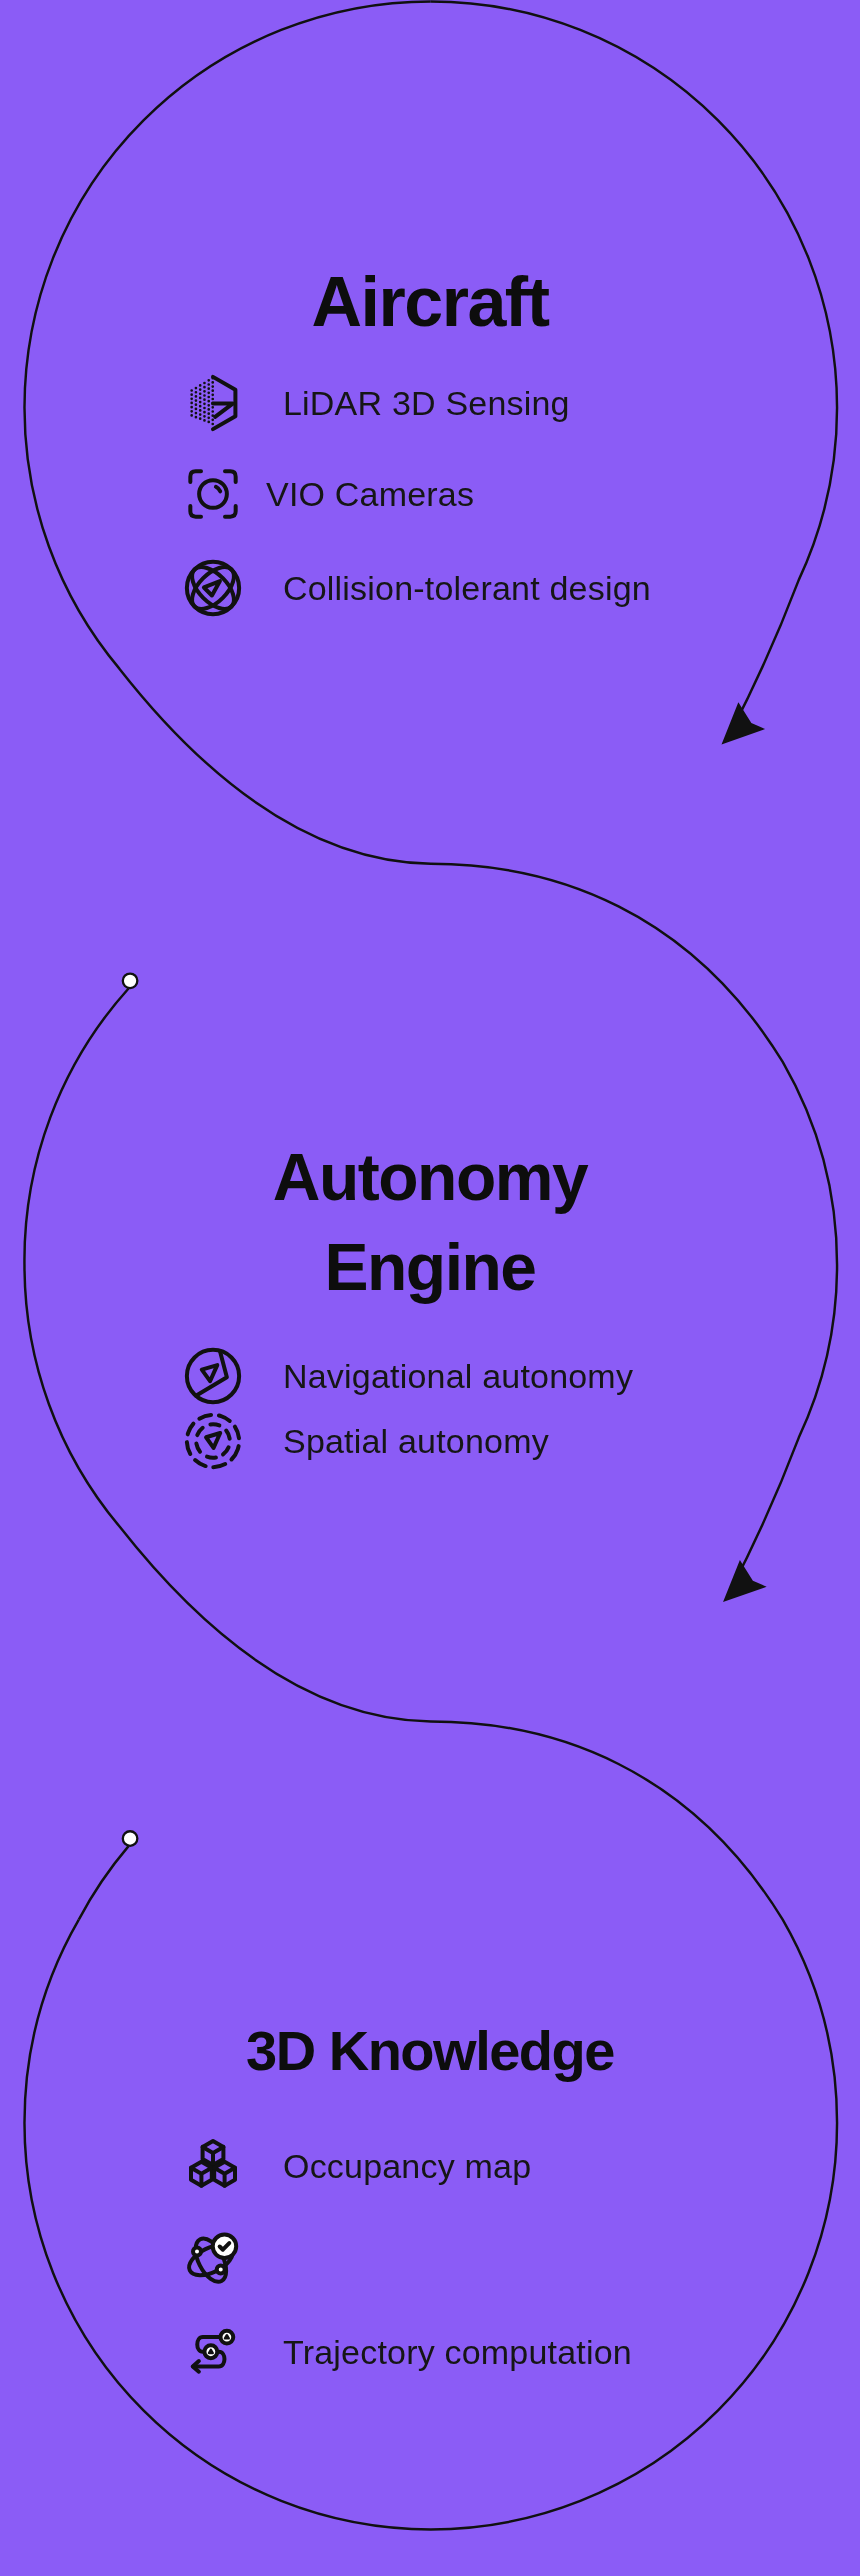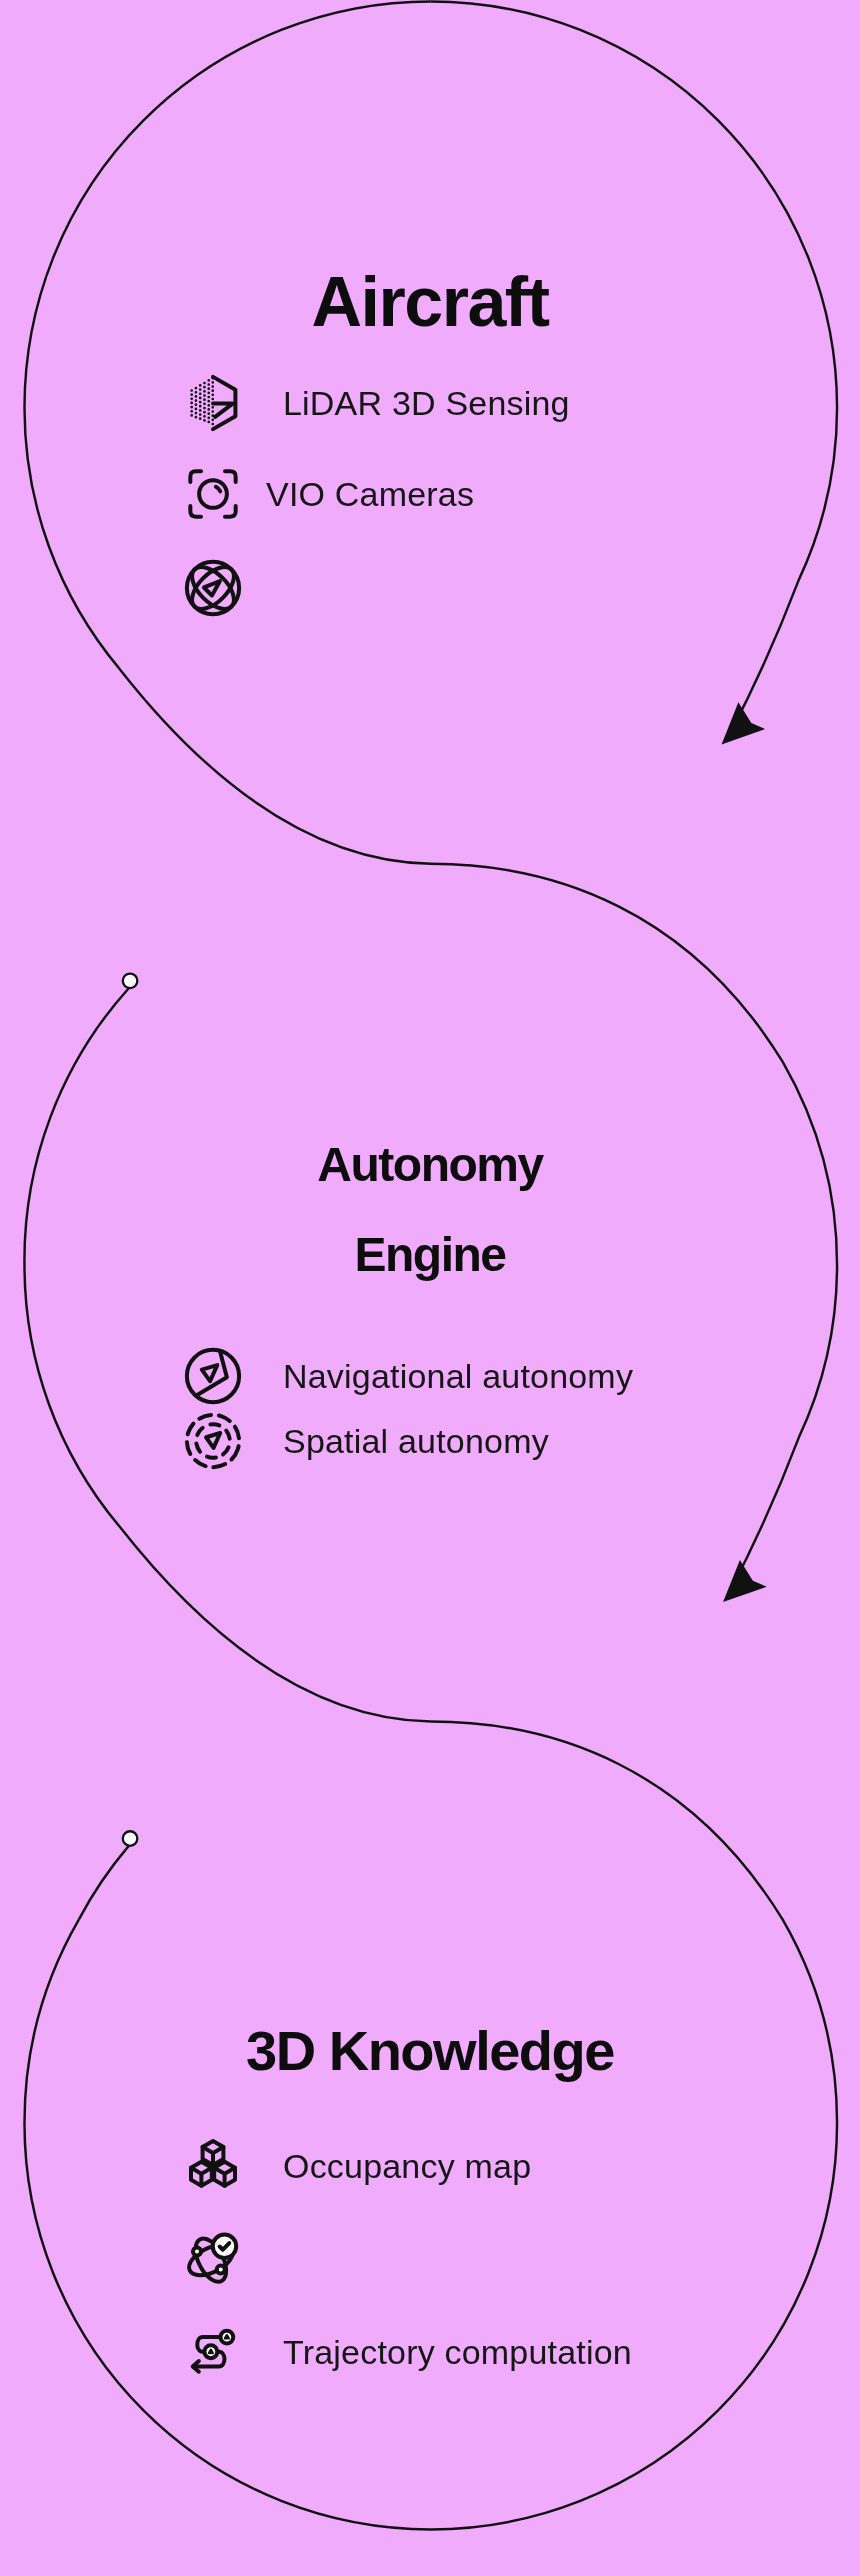--- a/index.html
+++ b/index.html
@@ -1,26 +1,26 @@
 <!DOCTYPE html>
 <html style="font-size:12.2px"><head>
 <meta charset="utf-8">
 <style>
   html,body{margin:0;padding:0;background:#ffffff;}
   .canvas{
-    position:relative;width:860px;height:2576px;background:#f0abfc;
+    position:relative;width:860px;height:2576px;background:#8b5cf6;
     overflow:hidden;font-family:"Liberation Sans",sans-serif;color:#111;
   }
   .coil{position:absolute;left:0;top:0;}
   .title{
     position:absolute;left:0;width:860px;text-align:center;
     font-weight:700;color:#0d0d0d;letter-spacing:-1.5px;
   }
   .title-1{top:215px;font-size:70px;line-height:80px;}
-  .title-2{top:1088px;font-size:48px;line-height:90px;}
+  .title-2{top:1088px;font-size:66px;line-height:90px;}
   .title-3{top:1973px;font-size:56px;line-height:80px;}
   .row{position:absolute;left:181px;display:flex;align-items:center;gap:38px;height:64px;}
   .row .icon{width:64px;height:64px;flex:0 0 64px;display:block;}
   .row .icon svg{width:64px;height:64px;display:block;}
   .row .label{font-size:34px;line-height:64px;letter-spacing:0.2px;white-space:nowrap;color:#161616;}
   .r-s1-1{top:371px;align-items:center;} .r-s1-2{top:462px;gap:21px;} .r-s1-3{top:556px;}
   .r-s2-1{top:1344px;} .r-s2-2{top:1409px;}
   .r-s3-1{top:2134px;} .r-s3-2{top:2226px;} .r-s3-3{top:2320px;}
 </style>
 </head>
@@ -95,20 +95,21 @@
 
     <div class="row r-s1-3">
       <span class="icon">
         <svg viewBox="0 0 24 24" fill="none" stroke="#111" stroke-width="1.5" stroke-linecap="round" stroke-linejoin="round">
           <circle cx="12" cy="12" r="9.8"></circle>
           <ellipse cx="12" cy="12" rx="9.8" ry="5.2" transform="rotate(45 12 12)"></ellipse>
           <ellipse cx="12" cy="12" rx="9.8" ry="5.2" transform="rotate(-45 12 12)"></ellipse>
           <path d="M8.6 11.8 L14.6 9.4 L11.6 14.8 Z"></path>
         </svg>
       </span>
+      <span class="label">Collision-tolerant design</span>
     </div>
   </section>
 
   <section>
     <h1 class="title title-2">
       <div>Autonomy</div>
       <div>Engine</div>
     </h1>
 
     <div class="row r-s2-1">

